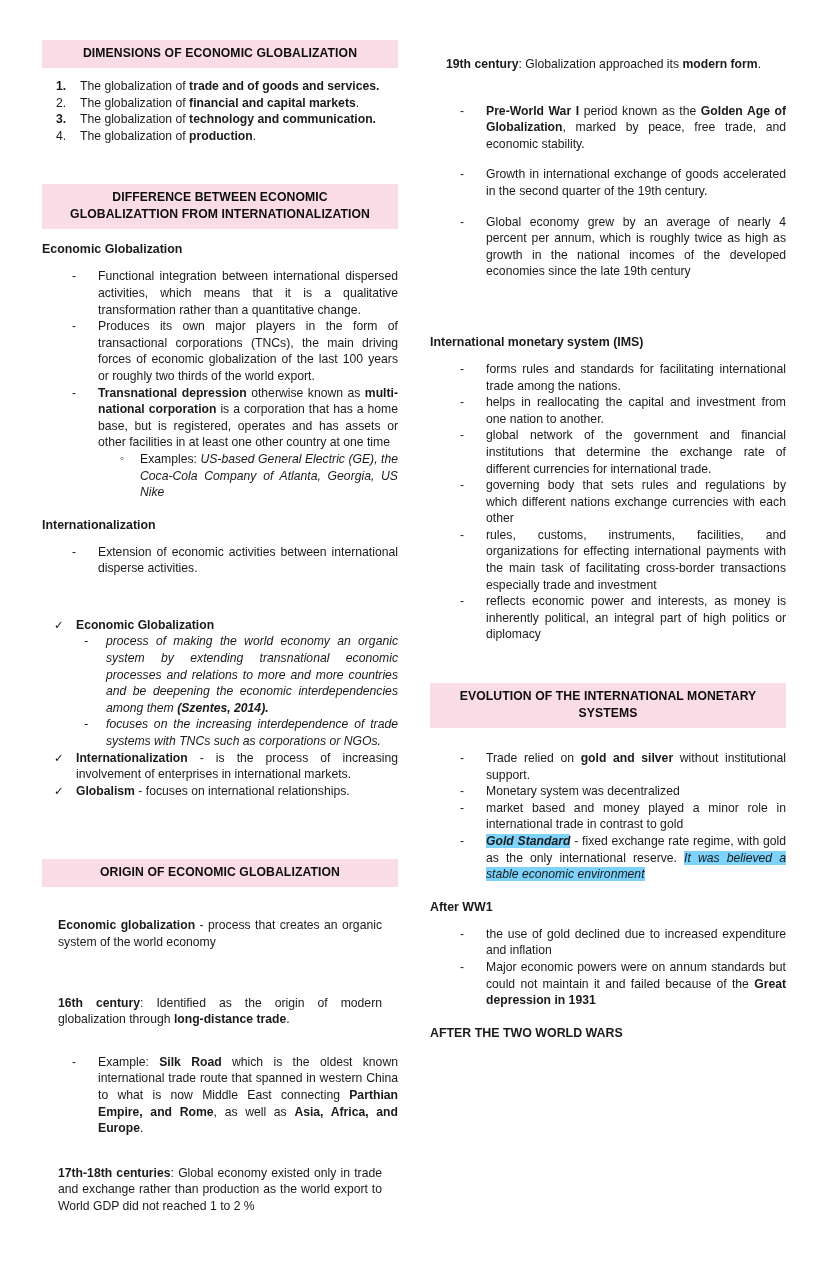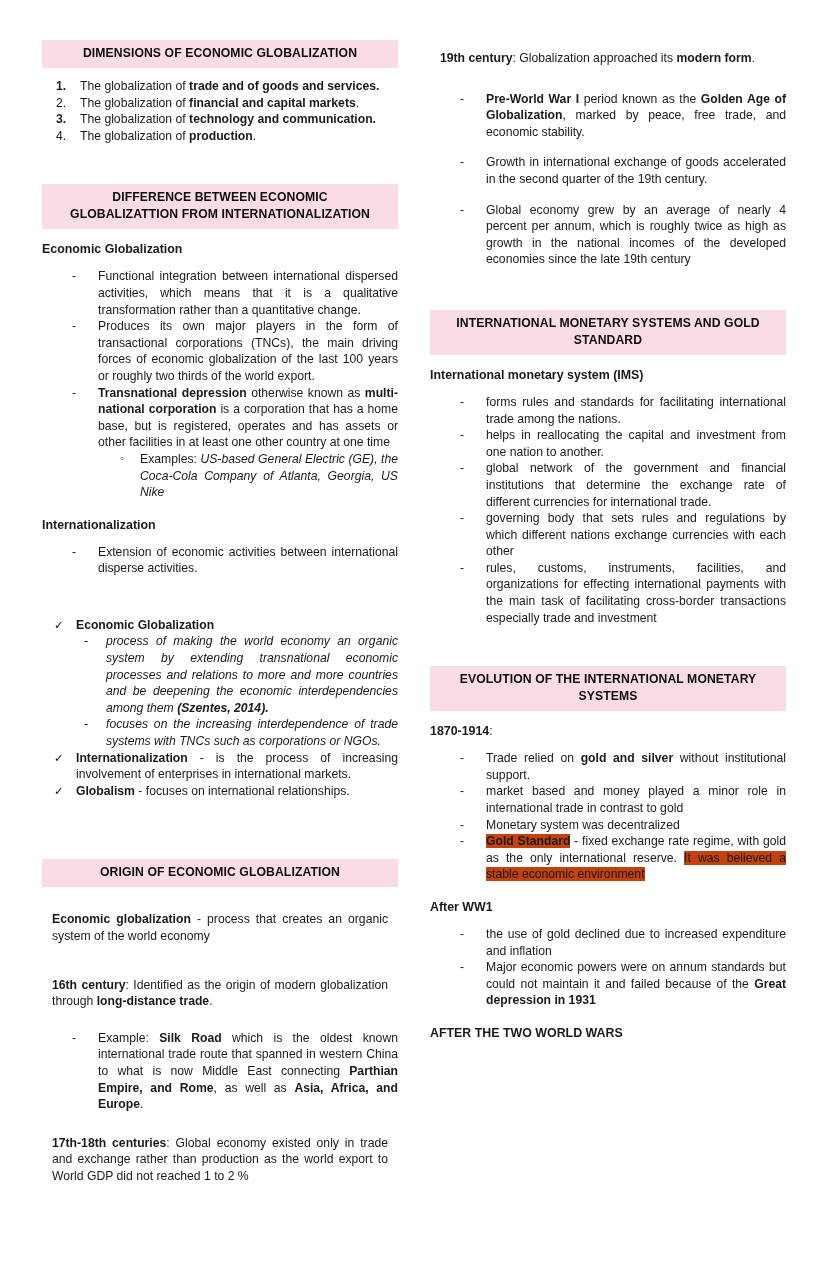--- a/index.html
+++ b/index.html
@@ -43,32 +43,32 @@
     padding: 5px 6px 6px 6px;
     letter-spacing: 0.1px;
     box-sizing: border-box;
   }
 
   
   .para {
     font-size: 12.2px;
     line-height: 16.6px;
     text-align: justify;
-    margin: 10px;
+    margin: 16px;
   }
   .heading-sm {
     font-size: 12.4px;
     font-weight: bold;
     line-height: 17px;
     margin: 0;
   }
   b, strong { font-weight: bold; }
   i, em { font-style: italic; }
 
-  .hl { background: #c2410c; }
+  .hl { background: #7dd3fc; font-style: italic; }
 
   
   ol.numlist {
     margin: 0;
     padding: 0;
     list-style: none;
     counter-reset: n;
   }
   ol.numlist > li {
     position: relative;
@@ -271,53 +271,49 @@
         <li>
           <span>Growth in international exchange of goods accelerated in the second quarter of the 19th century.</span>
         </li>
         <li>
           <span>Global economy grew by an average of nearly 4 percent per annum, which is roughly twice as high as growth in the national incomes of the developed economies since the late 19th century</span>
         </li>
       </ul>
 
       <div class="sp28"></div>
 
-      <div class="banner">
-        <div>INTERNATIONAL MONETARY SYSTEMS AND GOLD</div>
-        <div>STANDARD</div>
-      </div>
       <div class="sp12"></div>
       <div class="heading-sm">International monetary system (IMS)</div>
       <div class="sp10"></div>
       <ul class="dashlist">
         <li><span>forms rules and standards for facilitating international trade among the nations.</span></li>
         <li><span>helps in reallocating the capital and investment from one nation to another.</span></li>
         <li><span>global network of the government and financial institutions that determine the exchange rate of different currencies for international trade.</span></li>
         <li><span>governing body that sets rules and regulations by which different nations exchange currencies with each other</span></li>
         <li><span>rules, customs, instruments, facilities, and organizations for effecting international payments with the main task of facilitating cross-border transactions especially trade and investment</span></li>
+        <li><span>reflects economic power and interests, as money is inherently political, an integral part of high politics or diplomacy</span></li>
       </ul>
 
       <div class="sp40"></div>
 
       <div class="banner">
         <div>EVOLUTION OF THE INTERNATIONAL MONETARY</div>
         <div>SYSTEMS</div>
       </div>
       <div class="sp12"></div>
-      <div class="heading-sm"><span>1870-1914</span><span style="font-weight:normal">:</span></div>
       <div class="sp10"></div>
       <ul class="dashlist">
         <li>
           <span>Trade relied on </span><b>gold and silver</b><span> without institutional support.</span>
         </li>
         <li>
+          <span>Monetary system was decentralized</span>
+        </li>
+        <li>
           <span>market based and money played a minor role in international trade in contrast to gold</span>
-        </li>
-        <li>
-          <span>Monetary system was decentralized</span>
         </li>
         <li>
           <b class="hl">Gold Standard</b><span> - fixed exchange rate regime, with gold as the only international reserve. </span><span class="hl">It was believed a stable economic environment</span>
         </li>
       </ul>
 
       <div class="sp16"></div>
       <div class="heading-sm">After WW1</div>
       <div class="sp10"></div>
       <ul class="dashlist">

